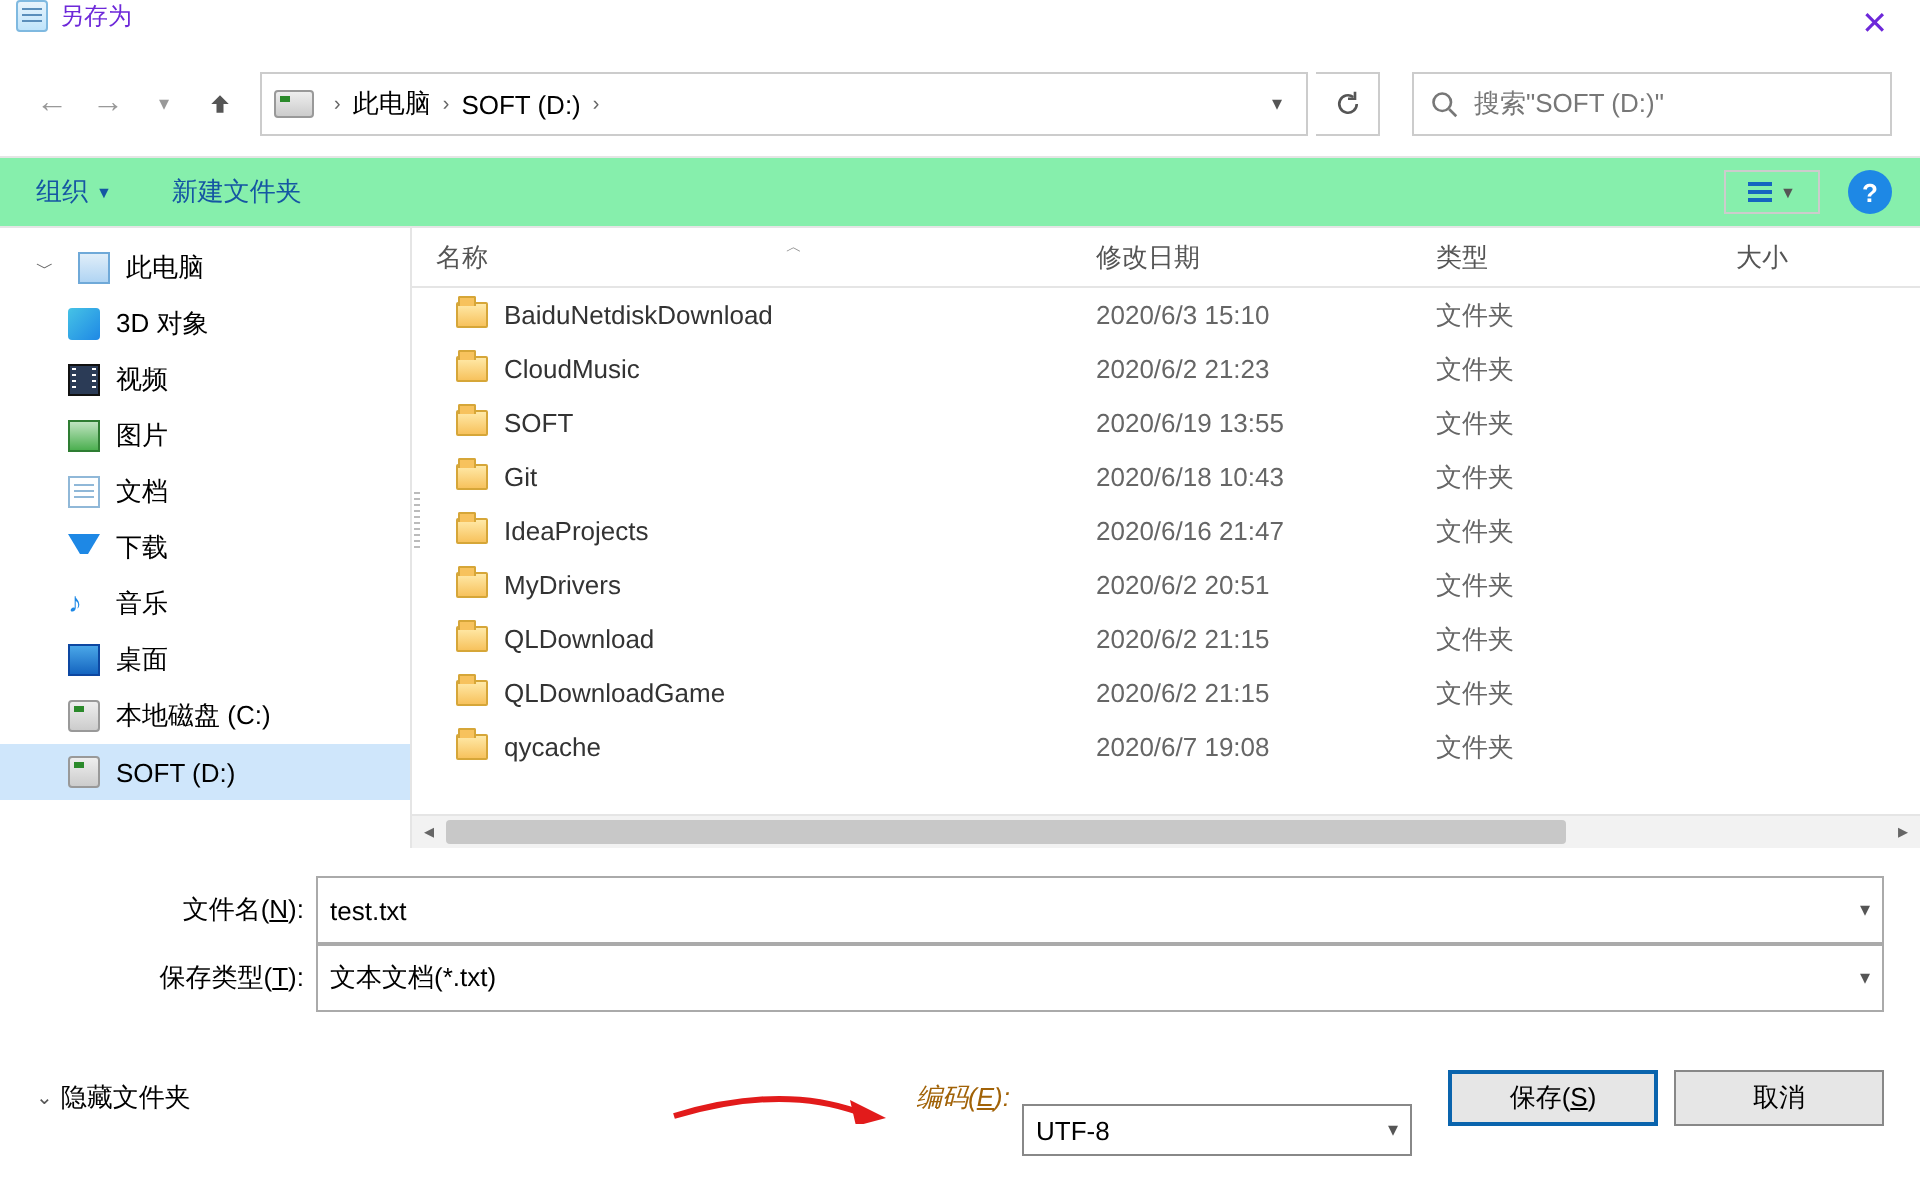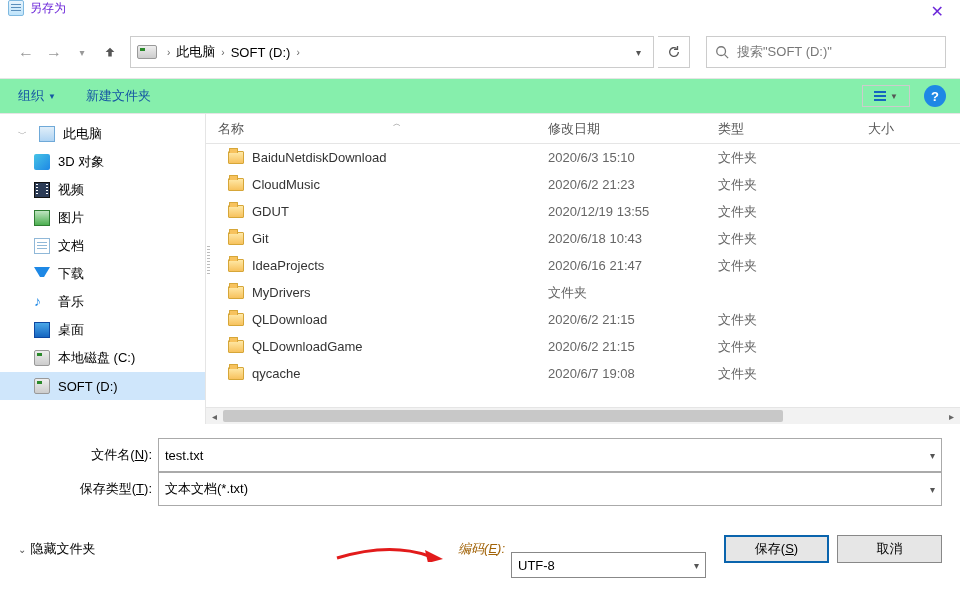--- a/index.html
+++ b/index.html
@@ -244,23 +244,23 @@
             <span class="folder-icon"></span>
             <span>CloudMusic</span>
           </div>
           <div class="c-date">2020/6/2 21:23</div>
           <div class="c-type">文件夹</div>
           <div class="c-size"></div>
         </div>
         <div class="frow">
           <div class="c-name">
             <span class="folder-icon"></span>
-            <span>GDUT</span>
-          </div>
-          <div class="c-date">2020/12/19 13:55</div>
+            <span>SOFT</span>
+          </div>
+          <div class="c-date">2020/6/19 13:55</div>
           <div class="c-type">文件夹</div>
           <div class="c-size"></div>
         </div>
         <div class="frow">
           <div class="c-name">
             <span class="folder-icon"></span>
             <span>Git</span>
           </div>
           <div class="c-date">2020/6/18 10:43</div>
           <div class="c-type">文件夹</div>
@@ -273,20 +273,21 @@
           </div>
           <div class="c-date">2020/6/16 21:47</div>
           <div class="c-type">文件夹</div>
           <div class="c-size"></div>
         </div>
         <div class="frow">
           <div class="c-name">
             <span class="folder-icon"></span>
             <span>MyDrivers</span>
           </div>
+          <div class="c-date">2020/6/2 20:51</div>
           <div class="c-type">文件夹</div>
           <div class="c-size"></div>
         </div>
         <div class="frow">
           <div class="c-name">
             <span class="folder-icon"></span>
             <span>QLDownload</span>
           </div>
           <div class="c-date">2020/6/2 21:15</div>
           <div class="c-type">文件夹</div>

